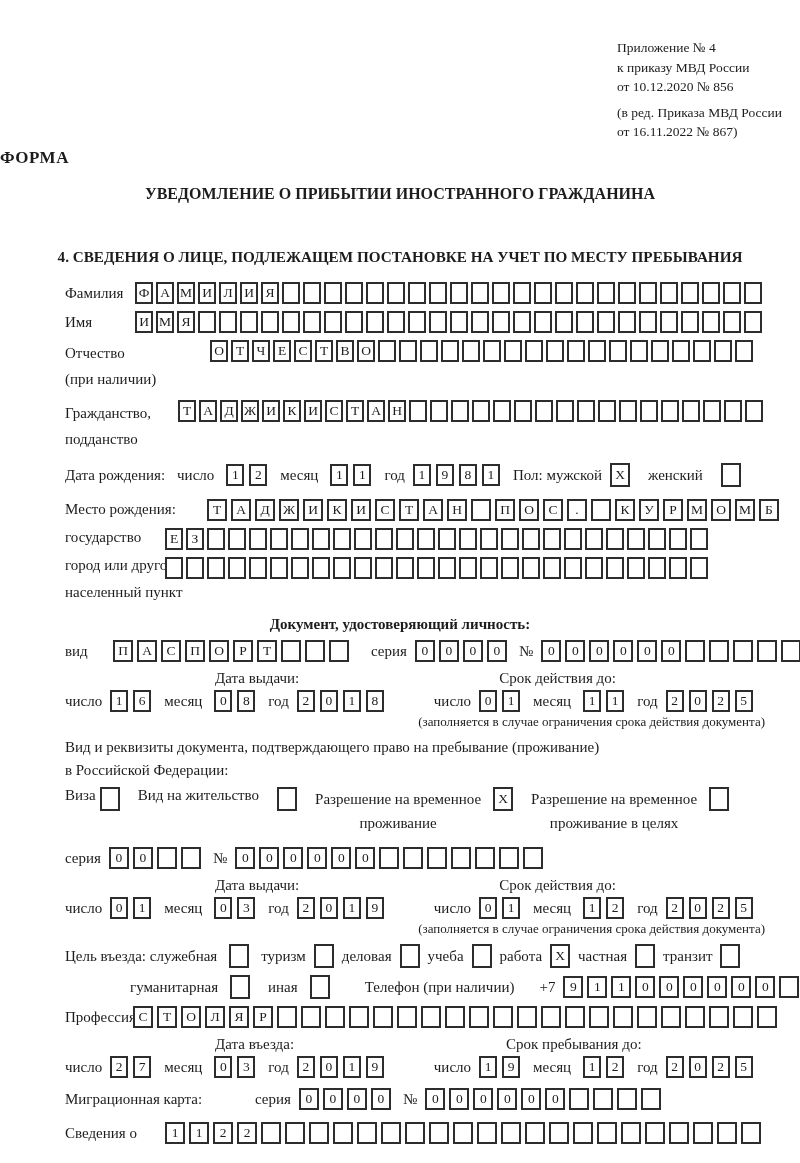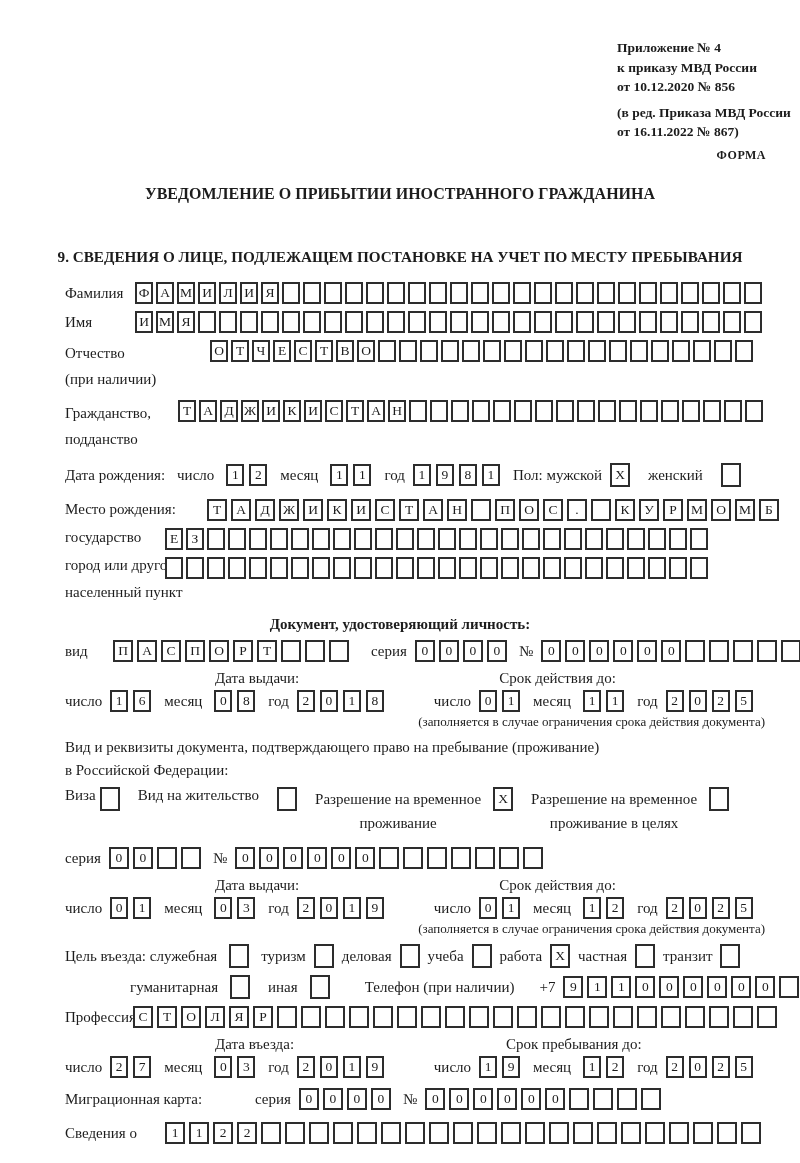--- a/index.html
+++ b/index.html
@@ -1,21 +1,21 @@
 <!DOCTYPE html>
 <html><head>
 <meta charset="utf-8">
 <style>
   html,body{margin:0;padding:0;background:#fff;}
   .page{width:800px;height:1163px;background:#ffffff;color:#1c1c1c;
         font-family:"Liberation Serif", serif;position:relative;overflow:hidden;}
-  .annex{position:absolute;left:617px;top:38px;font-size:13.5px;line-height:1.45;font-weight:bold;}
+  .annex{position:absolute;left:617px;top:38px;font-size:13.5px;line-height:1.45;}
   .annex .nl{margin-top:6px;}
-  .form-label{position:absolute;left:0;top:148px;width:766px;text-align:right;
-              font-weight:bold;font-size:12px;letter-spacing:.5px;}
+  .form-label{position:absolute;left:0;top:148px;width:766px;
+              font-weight:bold;font-size:17px;letter-spacing:.5px;}
   .title{position:absolute;left:0;top:182px;width:800px;text-align:center;
          font-weight:bold;font-size:16px;line-height:1.55;}
   .blankline{display:inline-block;width:55px;border-bottom:2px solid #333;height:14px;
              margin-left:8px;vertical-align:baseline;}
   .sect{position:absolute;left:0;top:248px;width:800px;text-align:center;
         font-weight:bold;font-size:15.2px;}
   .body{position:absolute;left:0;top:275px;width:800px;}
   .frow{display:flex;align-items:center;margin:7px 0 0 65px;font-size:15px;}
   .frow.top{align-items:flex-start;}
   .lbl{flex:none;}
@@ -51,21 +51,21 @@
     <div class="nl">(в ред. Приказа МВД России</div>
     <div>от 16.11.2022 № 867)</div>
   </div>
 
   <div class="form-label">ФОРМА</div>
 
   <div class="title">
     <div>УВЕДОМЛЕНИЕ О ПРИБЫТИИ ИНОСТРАННОГО ГРАЖДАНИНА</div>
   </div>
 
-  <div class="sect">9. СВЕДЕНИЯ О ЛИЦЕ, ПОДЛЕЖАЩЕМ ПОСТАНОВКЕ НА УЧЕТ ПО МЕСТУ ПРЕБЫВАНИЯ</div>
+  <div class="sect">4. СВЕДЕНИЯ О ЛИЦЕ, ПОДЛЕЖАЩЕМ ПОСТАНОВКЕ НА УЧЕТ ПО МЕСТУ ПРЕБЫВАНИЯ</div>
 
   <div class="body">
 
     <div class="frow">
       <span class="lbl w70">Фамилия</span>
       <span class="cells">
           <span class="cell">Ф</span>
           <span class="cell">А</span>
           <span class="cell">М</span>
           <span class="cell">И</span>

